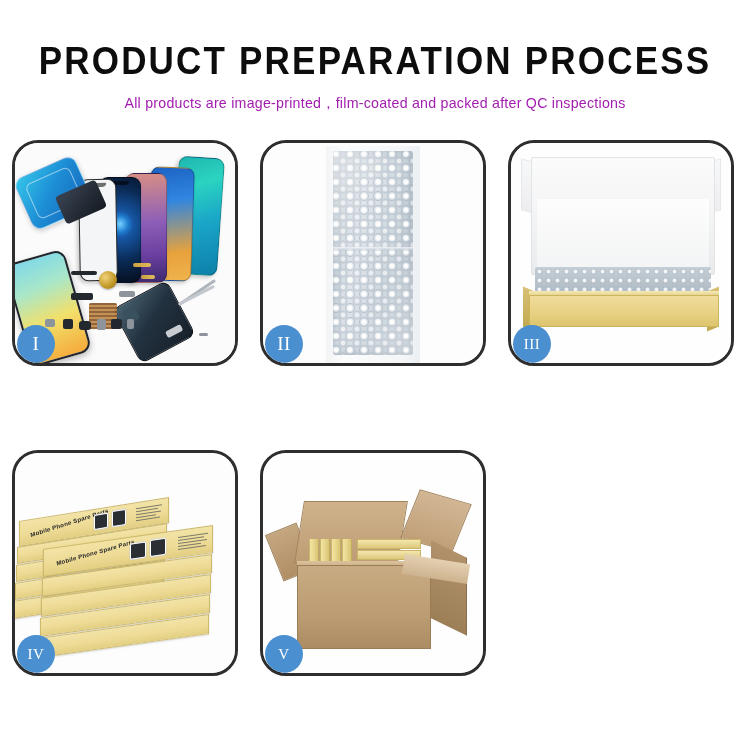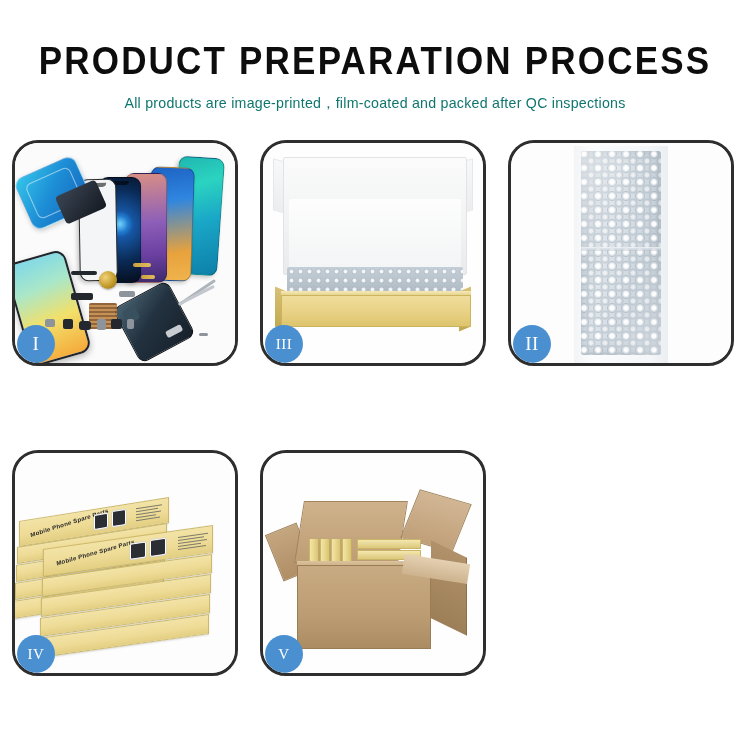--- a/index.html
+++ b/index.html
@@ -26,21 +26,21 @@
     font-family: "Liberation Sans", sans-serif;
     white-space: nowrap;
     transform: scaleY(1.12);
     transform-origin: top center;
   }
   .subtitle {
     margin-top: 16px;
     font-size: 14.2px;
     font-weight: 400;
     letter-spacing: .25px;
-    color: #0f766e;
+    color: #a21caf;
     white-space: nowrap;
   }
 
   
   .grid {
     position: absolute;
     top: 140px; left: 12px;
     width: 726px;
     display: grid;
     grid-template-columns: repeat(3, 226px);
@@ -406,45 +406,45 @@
         <div class="part blk" style="left:96px; top:176px; width:11px; height:10px; border-radius:2px;"></div>
         <div class="part gry" style="left:112px; top:176px; width:7px; height:10px; border-radius:2px;"></div>
         <div class="part gry" style="left:30px; top:176px; width:10px; height:8px;"></div>
         <div class="part gry" style="left:184px; top:190px; width:9px; height:3px;"></div>
         <div class="tweezer"></div>
       </div>
       <div class="badge">I</div>
     </div>
 
     <div class="panel">
+      <div class="panel-inner">
+        <div class="bw-outer"></div>
+        <div class="bw-inner">
+          <div class="bw-bubbles"></div>
+          <div class="bw-bubbles2"></div>
+          <div class="bw-seam"></div>
+          <div class="bw-sheen"></div>
+        </div>
+      </div>
+      <div class="badge">II</div>
+    </div>
+
+    <div class="panel">
       <div class="panel-inner p3">
         <div class="p3-lidflapL"></div>
         <div class="p3-lidflapR"></div>
         <div class="p3-lidback"></div>
         <div class="p3-foam"></div>
         <div class="p3-bubbles"></div>
         <div class="p3-leftwall"></div>
         <div class="p3-rightwall"></div>
         <div class="p3-rim"></div>
         <div class="p3-front"></div>
       </div>
       <div class="badge sm">III</div>
-    </div>
-
-    <div class="panel">
-      <div class="panel-inner">
-        <div class="bw-outer"></div>
-        <div class="bw-inner">
-          <div class="bw-bubbles"></div>
-          <div class="bw-bubbles2"></div>
-          <div class="bw-seam"></div>
-          <div class="bw-sheen"></div>
-        </div>
-      </div>
-      <div class="badge">II</div>
     </div>
 
     <div class="panel">
       <div class="panel-inner p4">
 
         <div class="kbox" style="left:4px; top:56px; width:150px; height:26px; transform: skewY(-9deg);">
           <div class="klabel" style="left:10px; top:6px; transform: rotate(-9deg);">Mobile Phone Spare Parts</div>
           <div class="kphone" style="left:74px; top:5px; width:14px; height:15px;"></div>
           <div class="kphone" style="left:92px; top:4px; width:14px; height:16px;"></div>
           <div class="klines" style="left:116px; top:5px; width:28px;">

